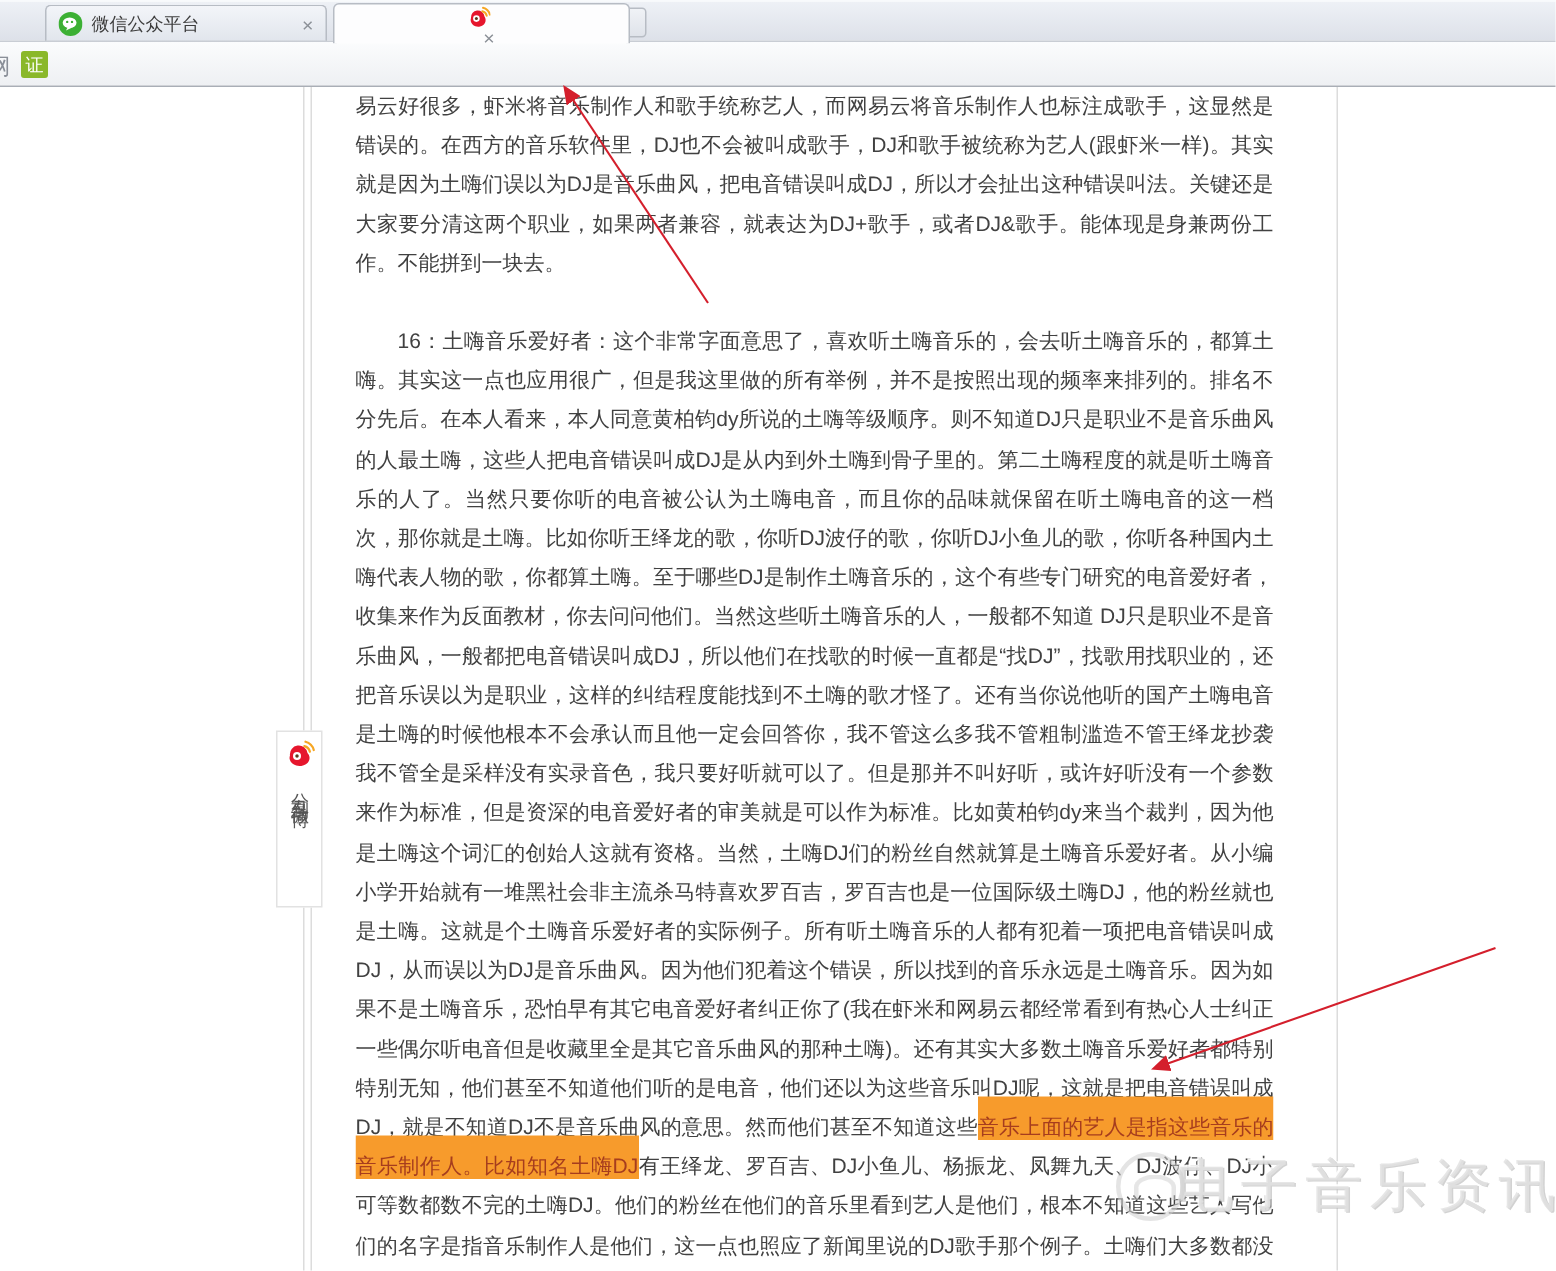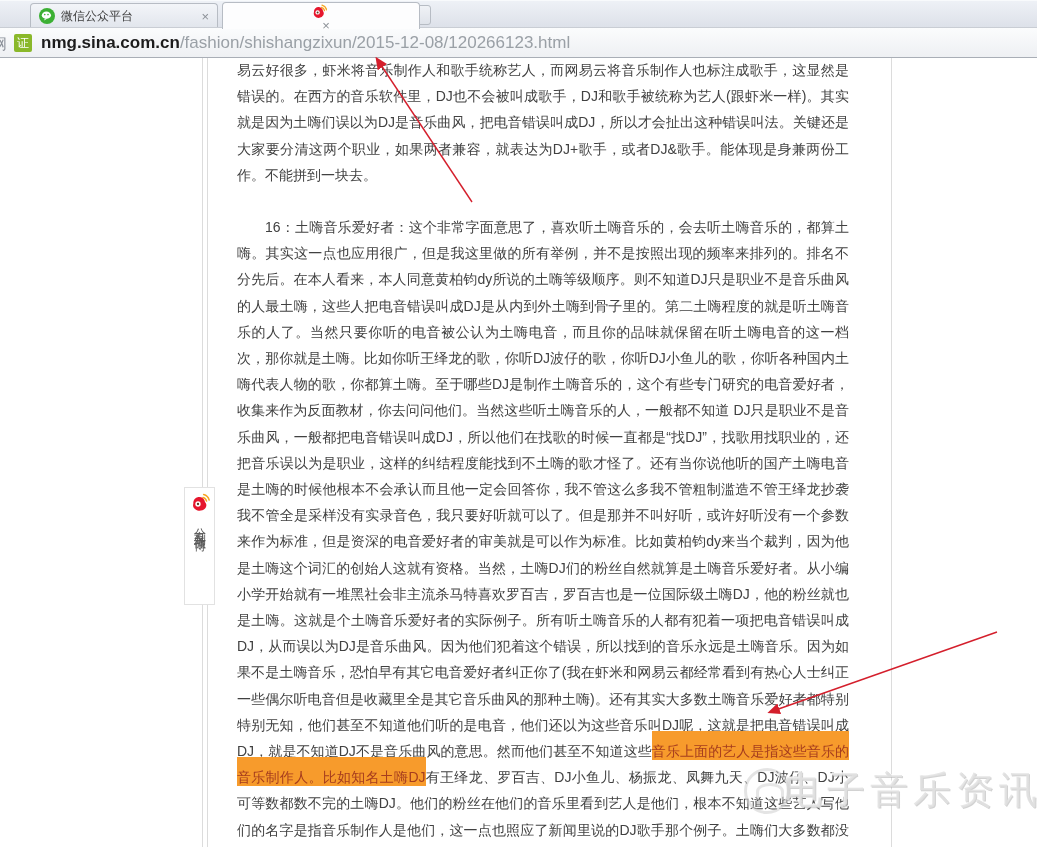--- a/index.html
+++ b/index.html
@@ -93,21 +93,20 @@
     </svg>
     <span class="ttitle">采访黄柏钧dy深度科普土嗨</span>
     <span class="tclose">×</span>
   </div>
   <div class="tab-plus">+</div>
 </div>
 
 <div class="addressbar">
   <span class="badge-net">网</span>
   <span class="badge-cert">证</span>
-  <span class="url"><span class="domain">nmg.sina.com.cn</span><span class="path">/fashion/shishangzixun/2015-12-08/120266123.html</span></span>
 </div>
 
 <div class="page">
   <div class="vline vl1"></div>
   <div class="vline vl2"></div>
   <div class="vline vl3"></div>
 
   <div class="share">
     <svg viewBox="0 0 24 24">
       <path d="M4 14 a8 6.5 0 1 0 14 -2 a6 6 0 0 0 -14 2 Z" fill="#E6162D"></path>

